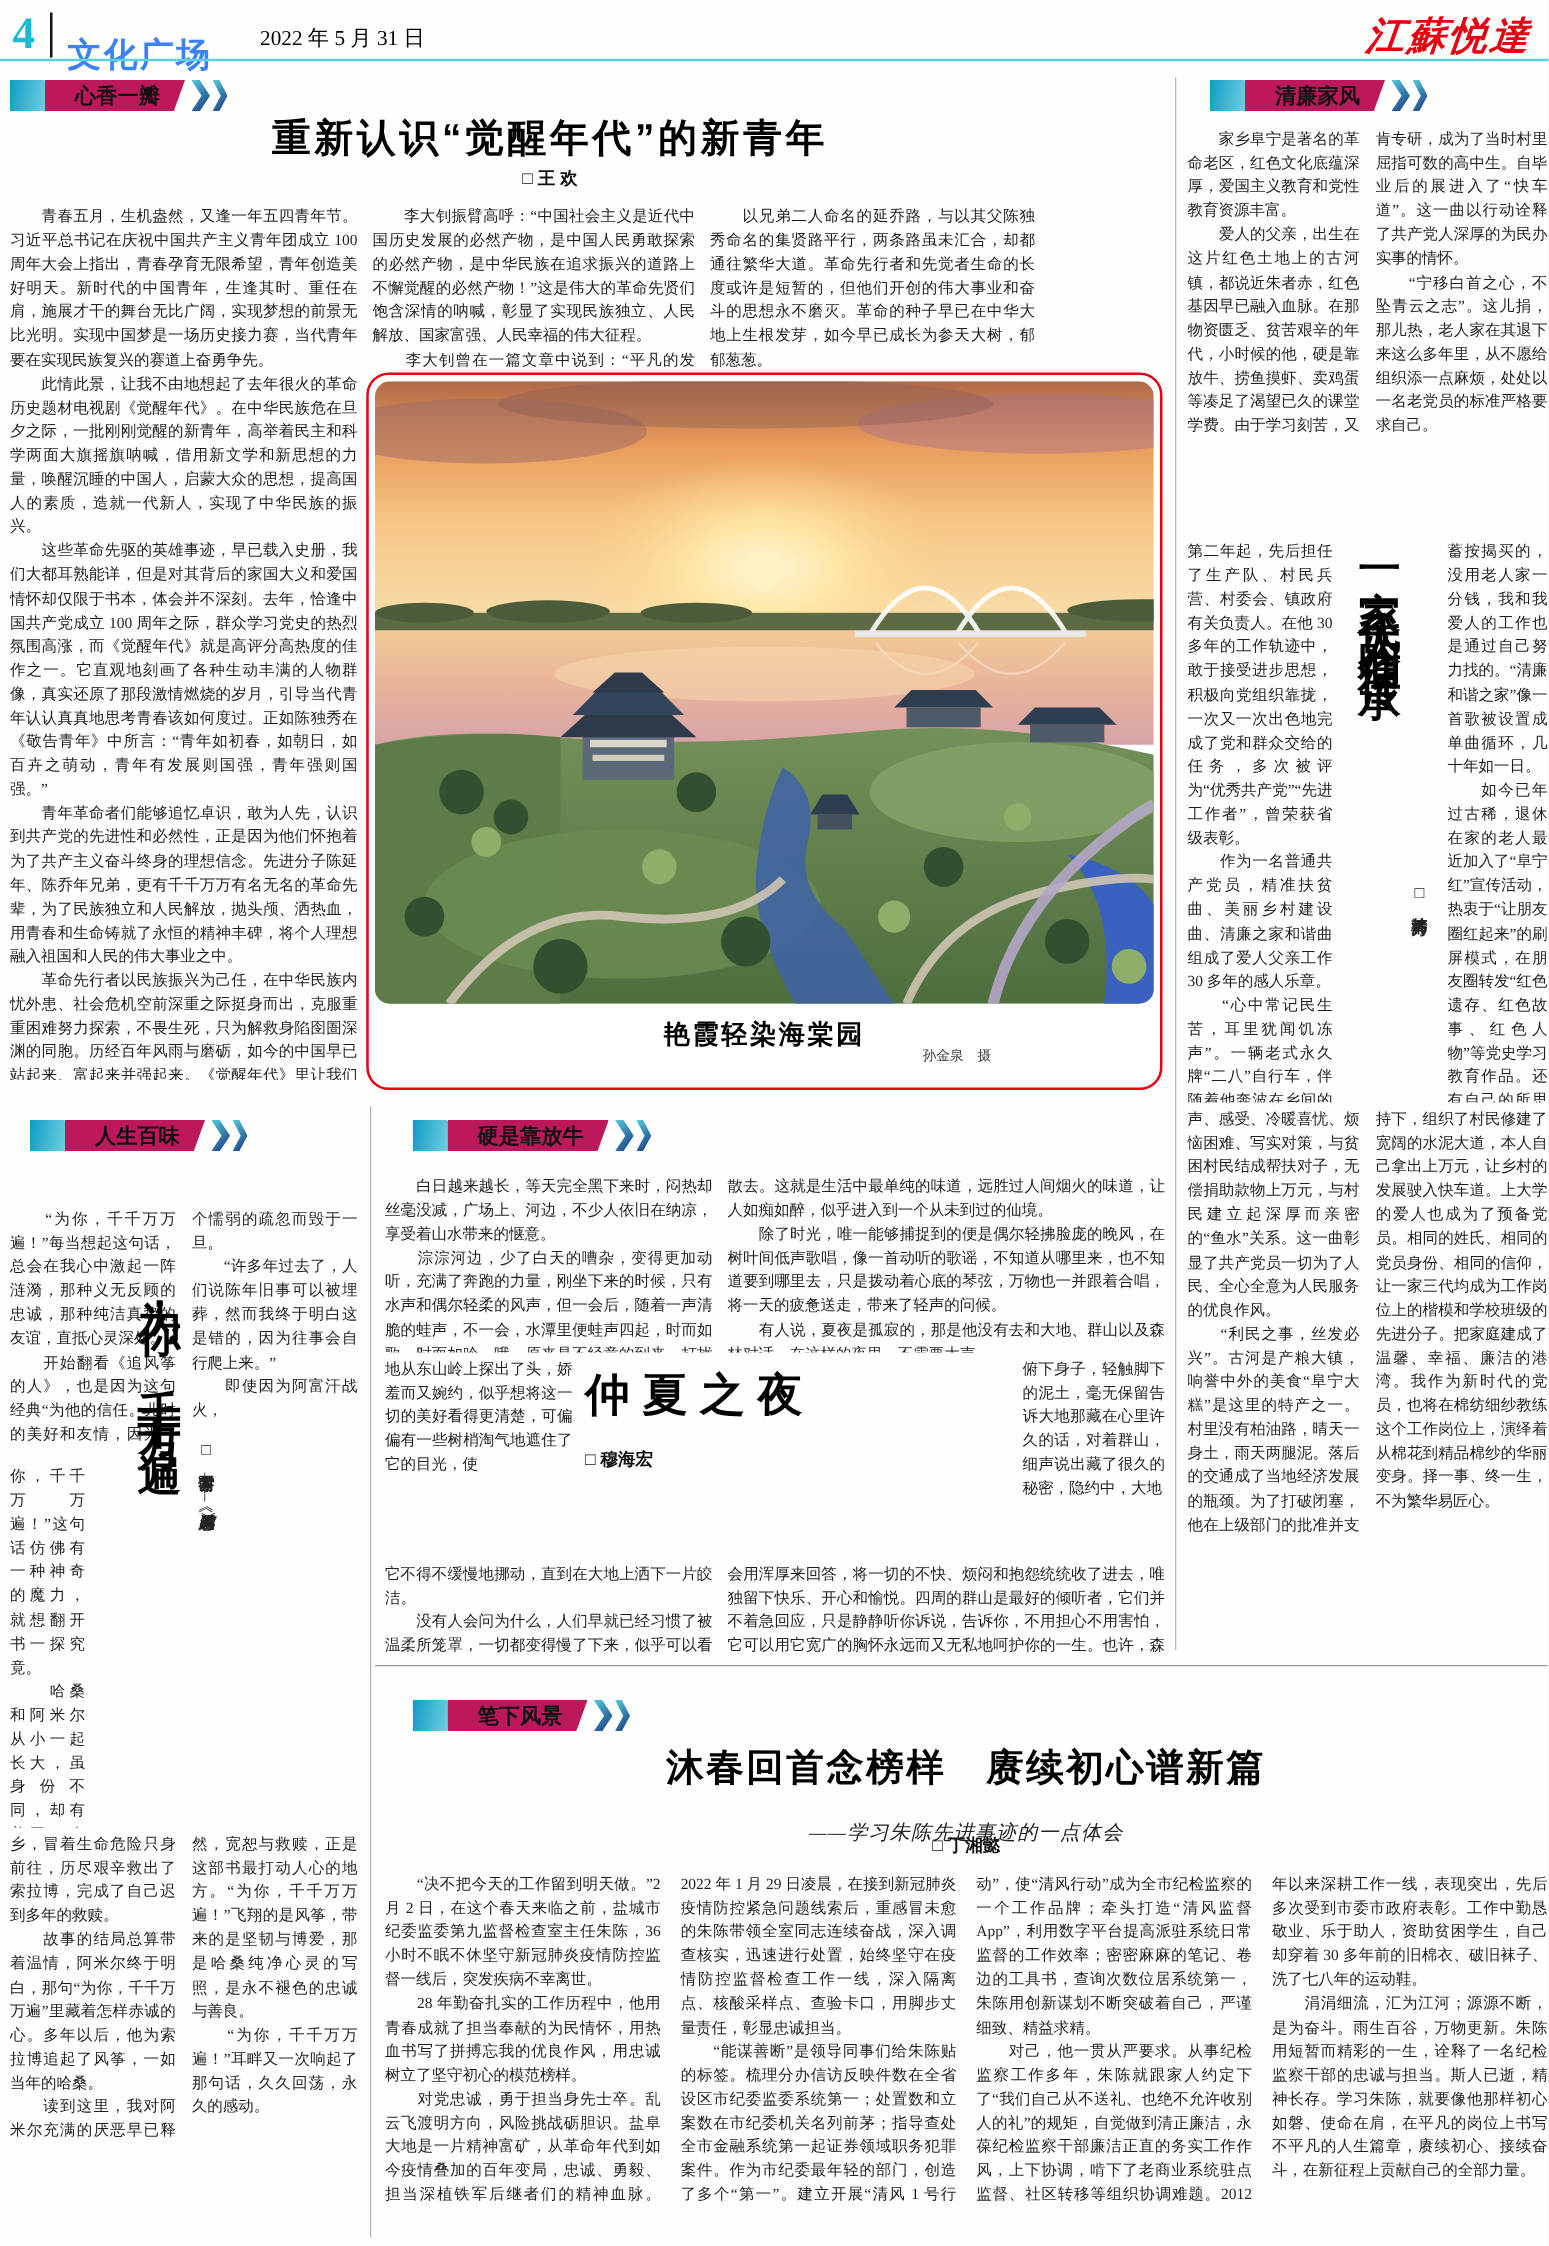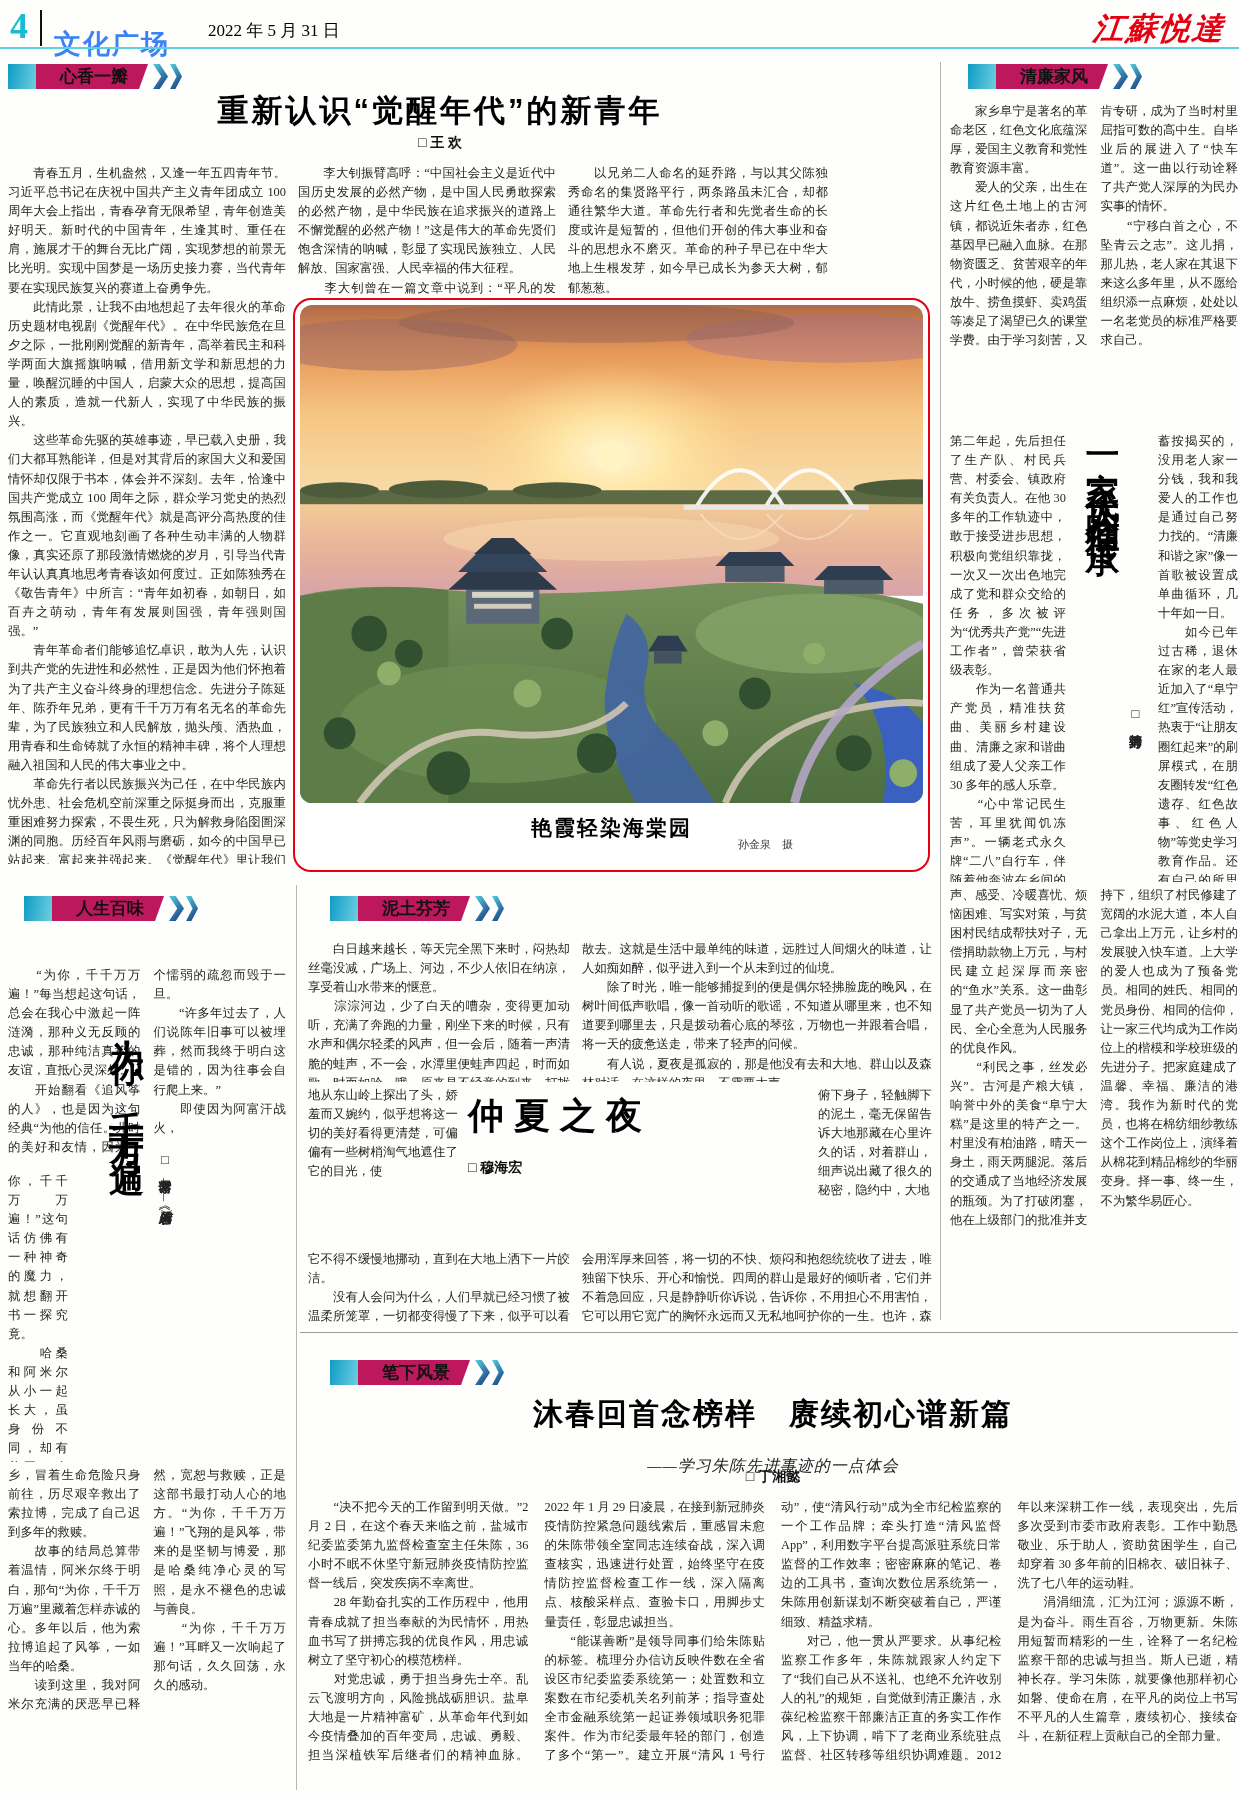--- a/index.html
+++ b/index.html
@@ -240,21 +240,21 @@
       <div class="vsmall" style="margin-top:8px;font-style:italic;">——读《追风筝的人》有感</div>
     </div>
   </div>
   <div class="tx cols2" style="left:8px;top:1466px;width:278px;height:326px;">乡，冒着生命危险只身前往，历尽艰辛救出了索拉博，完成了自己迟到多年的救赎。
 　　故事的结局总算带着温情，阿米尔终于明白，那句“为你，千千万万遍”里藏着怎样赤诚的心。多年以后，他为索拉博追起了风筝，一如当年的哈桑。
 　　读到这里，我对阿米尔充满的厌恶早已释然，宽恕与救赎，正是这部书最打动人心的地方。“为你，千千万万遍！”飞翔的是风筝，带来的是坚韧与博爱，那是哈桑纯净心灵的写照，是永不褪色的忠诚与善良。
 　　“为你，千千万万遍！”耳畔又一次响起了那句话，久久回荡，永久的感动。</div>
 
   <div class="badge" style="left:330px;top:896px;">
     <div class="lead"></div>
-    <div class="label">泥土芬芳</div>
+    <div class="label">硬是靠放牛</div>
     <div class="chev"></div>
     <div class="chev small"></div>
   </div>
   <div class="tx" style="left:308px;top:940px;width:262px;height:142px;">　　白日越来越长，等天完全黑下来时，闷热却丝毫没减，广场上、河边，不少人依旧在纳凉，享受着山水带来的惬意。
 　　淙淙河边，少了白天的嘈杂，变得更加动听，充满了奔跑的力量，刚坐下来的时候，只有水声和偶尔轻柔的风声，但一会后，随着一声清脆的蛙声，不一会，水潭里便蛙声四起，时而如歌，时而如吟。哦，原来是不经意的到来，打扰了它们举行的盛会。
 　　天还没有完全黑下来的时候，引导更多的人学党史</div>
   <div class="tx" style="left:582px;top:940px;width:350px;height:142px;">散去。这就是生活中最单纯的味道，远胜过人间烟火的味道，让人如痴如醉，似乎进入到一个从未到过的仙境。
 　　除了时光，唯一能够捕捉到的便是偶尔轻拂脸庞的晚风，在树叶间低声歌唱，像一首动听的歌谣，不知道从哪里来，也不知道要到哪里去，只是拨动着心底的琴弦，万物也一并跟着合唱，将一天的疲惫送走，带来了轻声的问候。
 　　有人说，夏夜是孤寂的，那是他没有去和大地、群山以及森林对话。在这样的夜里，不需要大声，</div>
   <div class="tx" style="left:308px;top:1086px;width:150px;height:160px;">地从东山岭上探出了头，娇羞而又婉约，似乎想将这一切的美好看得更清楚，可偏偏有一些树梢淘气地遮住了它的目光，使</div>

